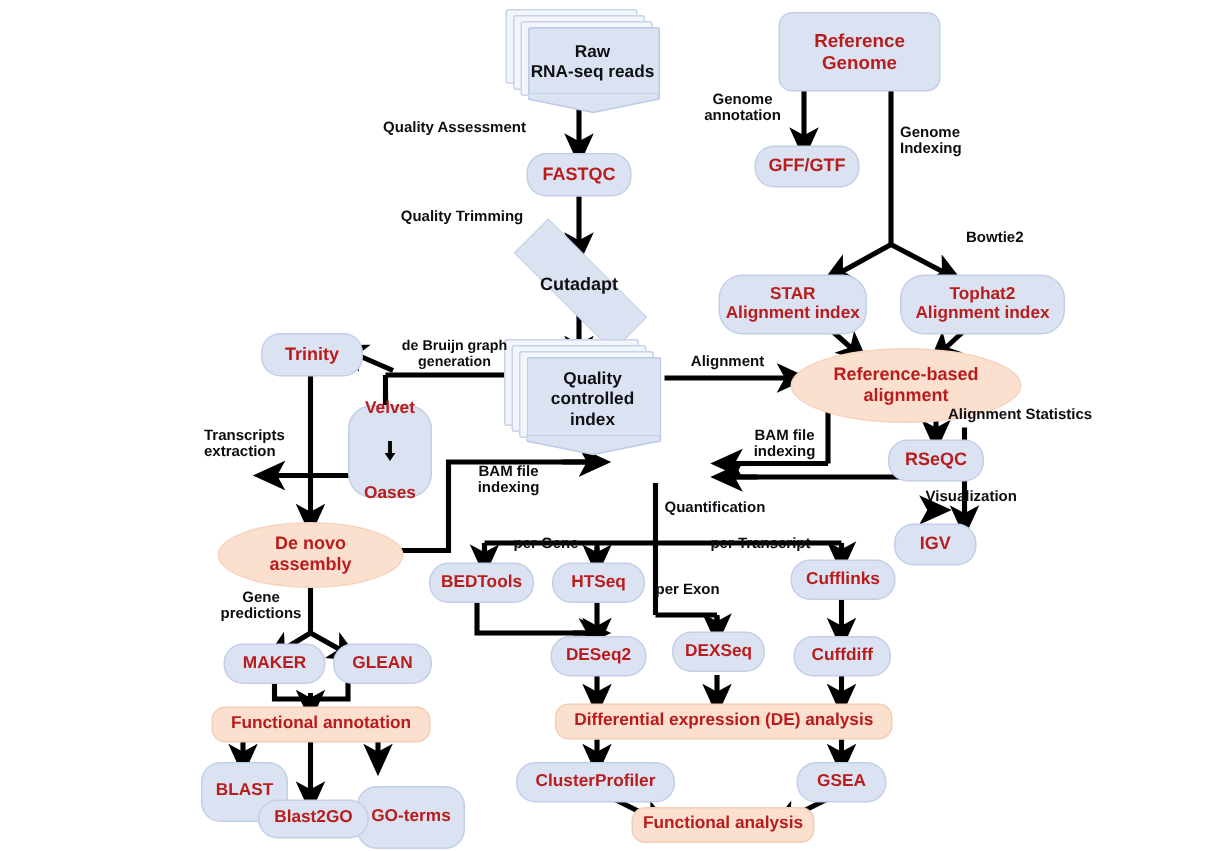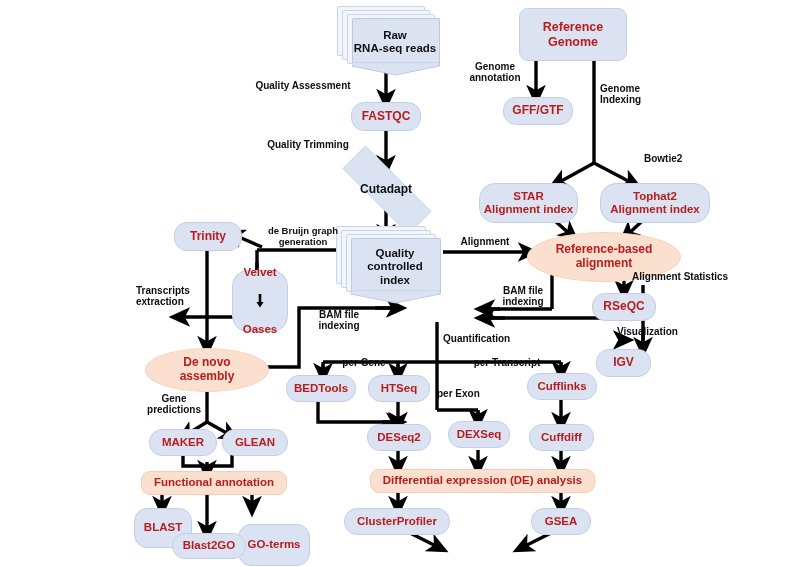--- a/index.html
+++ b/index.html
@@ -441,20 +441,23 @@
   </div>
 
   <div class="node n-blue r-pill" style="left:344px;top:508px;width:106px;height:27px;font-size:11.5px;">
     <span>ClusterProfiler</span>
   </div>
 
   <div class="node n-blue r-pill" style="left:531px;top:508px;width:60px;height:27px;font-size:11.5px;">
     <span>GSEA</span>
   </div>
 
+  <div class="node n-orange r-soft" style="left:421px;top:538px;width:122px;height:24px;font-size:11.5px;">
+    <span>Functional analysis</span>
+  </div>
 
   <div class="cap" style="left:233px;top:80px;width:140px;font-size:10px;">
     <span>Quality Assessment</span>
   </div>
 
   <div class="cap" style="left:243px;top:139px;width:130px;font-size:10px;">
     <span>Quality Trimming</span>
   </div>
 
   <div class="cap l2" style="left:462px;top:61px;width:66px;font-size:10px;">

